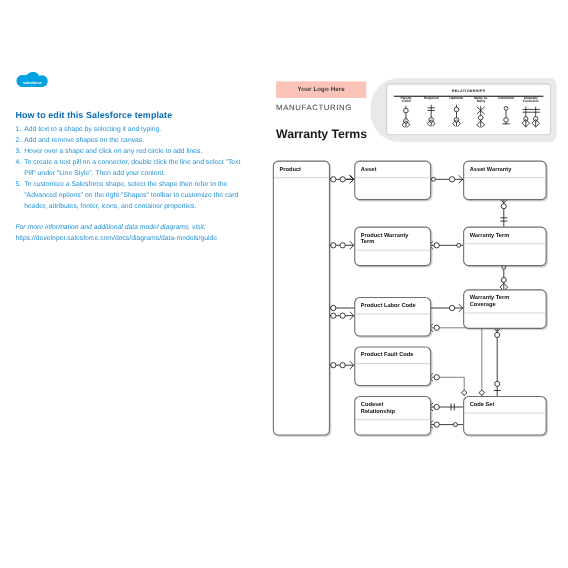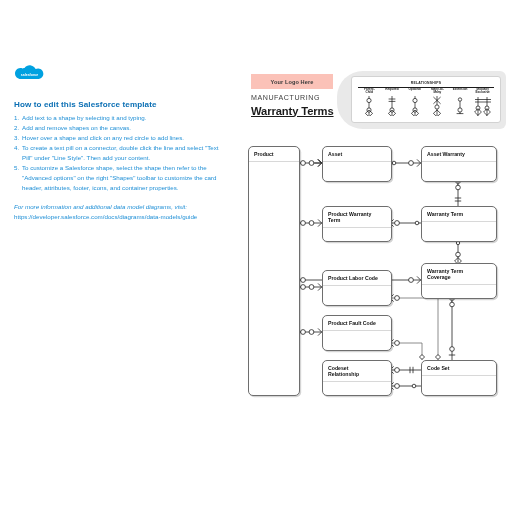--- a/index.html
+++ b/index.html
@@ -26,21 +26,21 @@
   #card{position:absolute;left:240px;top:68px;width:266px;height:350px;}
 
   
   #header{position:absolute;left:0;top:0;width:266px;height:62px;}
   #logo-chip{position:absolute;left:11px;top:6px;width:82px;height:15px;
              background:#fbc2b8;display:flex;align-items:center;justify-content:center;}
   #logo-chip span{font-size:5.6px;font-weight:bold;color:#3a3a3a;letter-spacing:.1px;}
   #title-block{position:absolute;left:11px;top:26px;}
   .t-sub{font-size:7.1px;color:#3d3d3d;letter-spacing:.55px;line-height:1.2;}
   .t-main{font-size:11.2px;color:#1b1b1b;font-weight:bold;letter-spacing:-.1px;
-          line-height:1.25;margin-top:1px;text-decoration:underline;}
+          line-height:1.25;margin-top:12px;}
 
   
   #gray-panel{position:absolute;left:97px;top:3px;width:169px;height:58px;
               background:#e9e9e9;border-radius:26px 6px 6px 26px;}
   #legend{position:absolute;left:111px;top:8px;width:148px;height:45px;
           background:#ffffff;border:.7px solid #d2d2d2;border-radius:3px;}
   #legend .leg-title{position:absolute;top:3.5px;left:0;width:100%;
        text-align:center;font-size:3.4px;font-weight:bold;color:#222;
        letter-spacing:.25px;}
   #legend .leg-rule{position:absolute;top:9.5px;left:6px;width:136px;height:.7px;

